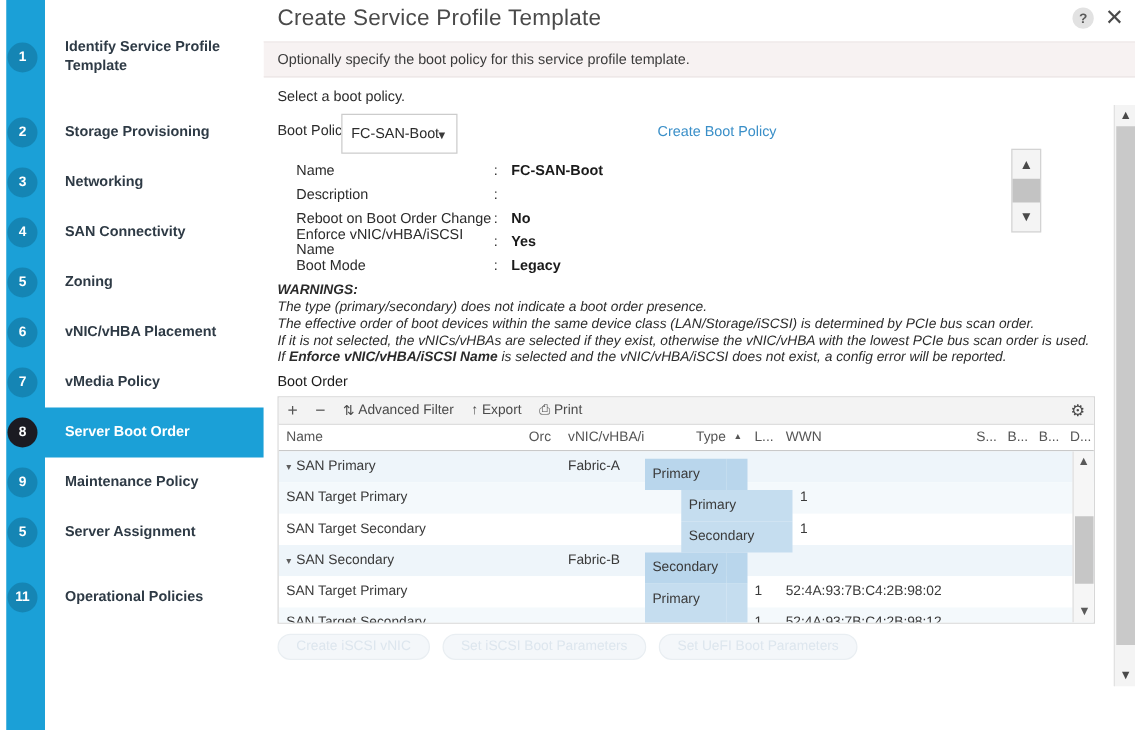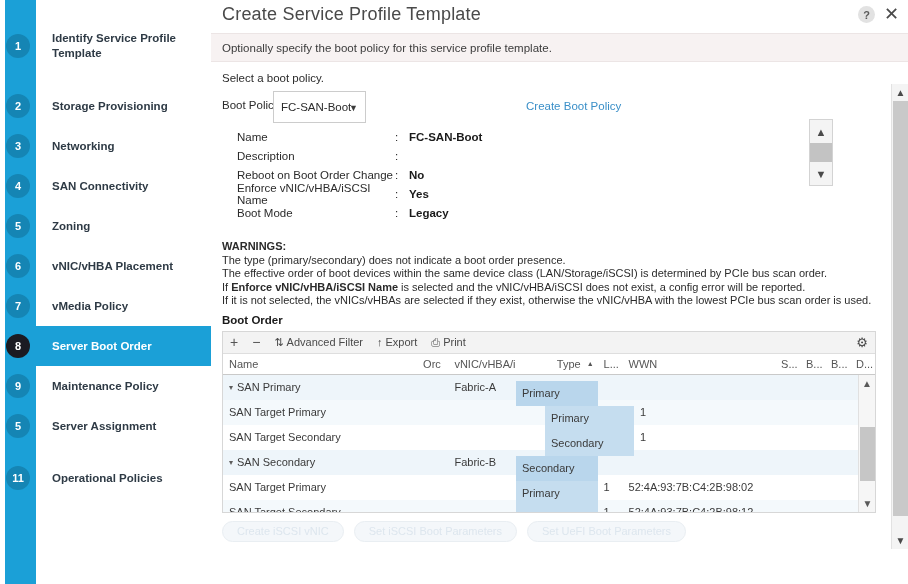--- a/index.html
+++ b/index.html
@@ -232,35 +232,36 @@
     height: 19px;
     display: flex;
     align-items: center;
   }
   .bp-details .d-key { width: 158px; }
   .bp-details .d-colon { width: 14px; }
   .bp-details .d-val { font-weight: bold; color: #1a1a1a; }
 
   
   .warnings {
-    margin-top: 18px;
+    margin-top: 4px;
     padding-left: 11px;
     font-size: 11px;
     color: #2b2b2b;
     line-height: 13.5px;
+    font-style: italic;
   }
   .warnings .w-head { font-weight: bold; font-size: 11px; }
   .warnings b { font-weight: bold; }
 
   
   .bo-title {
     margin-top: 6px;
     padding-left: 11px;
     font-size: 11.5px;
-    font-weight: bold;
+    font-weight: normal;
     color: #1a1a1a;
   }
   .bo-table-wrap {
     position: relative;
     margin: 5px 32px 0 11px;
     border: 1px solid #d7d7d7;
     background: #ffffff;
   }
   .bo-toolbar {
     position: relative;
@@ -572,22 +573,22 @@
             <span class="d-key">Boot Mode</span>
             <span class="d-colon">:</span>
             <span class="d-val">Legacy</span>
           </div>
         </div>
 
       <div class="warnings">
         <div class="w-head">WARNINGS:</div>
         <div>The type (primary/secondary) does not indicate a boot order presence.</div>
         <div>The effective order of boot devices within the same device class (LAN/Storage/iSCSI) is determined by PCIe bus scan order.</div>
+        <div>If it is not selected, the vNICs/vHBAs are selected if they exist, otherwise the vNIC/vHBA with the lowest PCIe bus scan order is used.</div>
         <div><span>If </span><b>Enforce vNIC/vHBA/iSCSI Name</b><span> is selected and the vNIC/vHBA/iSCSI does not exist, a config error will be reported.</span></div>
-        <div>If it is not selected, the vNICs/vHBAs are selected if they exist, otherwise the vNIC/vHBA with the lowest PCIe bus scan order is used.</div>
       </div>
 
       <div class="bo-title">Boot Order</div>
 
       <div class="bo-table-wrap">
 
         <div class="bo-toolbar">
           <div class="tb-item">
             <span class="tb-plus">+</span>
           </div>

